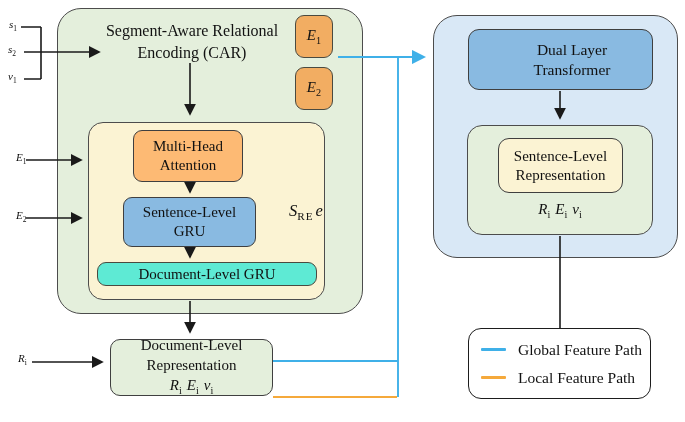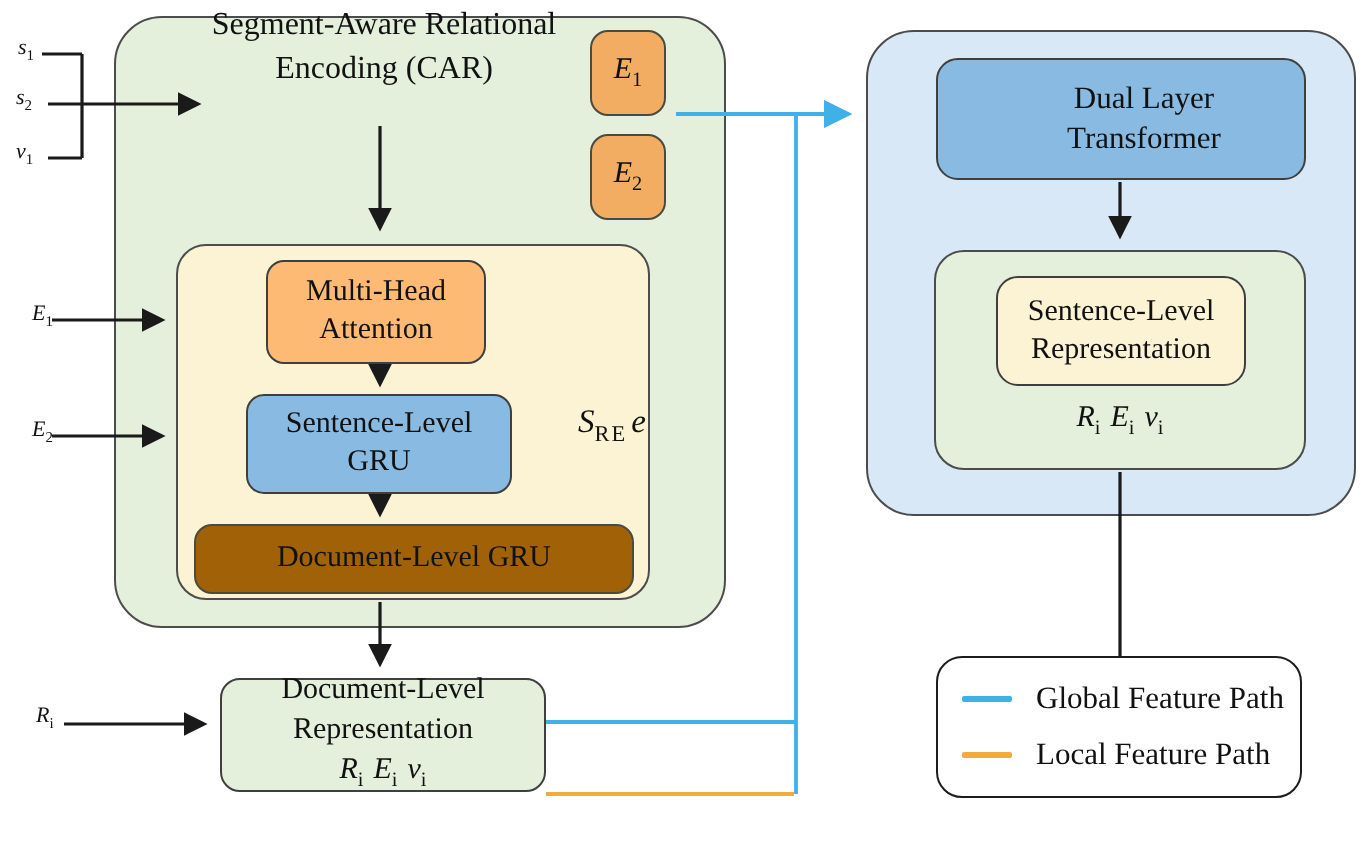--- a/index.html
+++ b/index.html
@@ -30,21 +30,21 @@
   .legend-swatch{width:25px;height:2.6px;border-radius:1px;flex:0 0 auto;}
   .legend-label{font-size:15.5px;}
 </style>
 </head>
 <body>
 
 <div id="canvas">
 
   <div class="panel big-round" style="left: 57px; top: 8px; width: 306px; height: 306px; background-color: rgb(228, 239, 220);"></div>
 
-  <div class="title" style="left:72px;top:2px;width:240px;">
+  <div class="title" style="left:72px;top:20px;width:240px;">
     <div>Segment-Aware Relational</div>
     <div>Encoding (CAR)</div>
   </div>
 
   <div class="box sm-round box-text" style="left: 295px; top: 15px; width: 38px; height: 43px; border-color: rgb(74, 74, 64); background-color: rgb(242, 173, 98);">
     <span class="math"><i>E</i><sub>1</sub></span>
   </div>
   <div class="box sm-round box-text" style="left: 295px; top: 67px; width: 38px; height: 43px; border-color: rgb(74, 74, 64); background-color: rgb(242, 173, 98);">
     <span class="math"><i>E</i><sub>2</sub></span>
   </div>
@@ -58,21 +58,21 @@
 
   <div class="box sm-round box-text" style="left: 123px; top: 197px; width: 133px; height: 50px; background-color: rgb(137, 186, 225);">
     <div>Sentence-Level</div>
     <div>GRU</div>
   </div>
 
   <div class="abs math" style="left:264px;top:201px;font-size:16.5px;margin-left:25px;">
     <i>S</i><sub style="letter-spacing:1px;">RE</sub><i style="margin-left:2px;">e</i>
   </div>
 
-  <div class="box sm-round box-text" style="left: 97px; top: 262px; width: 220px; height: 35px; border-color: rgb(74, 74, 64); background-color: #a16207;">
+  <div class="box sm-round box-text" style="left: 97px; top: 262px; width: 220px; height: 24px; border-color: rgb(74, 74, 64); background-color: #5eead4;">
     <div>Document-Level GRU</div>
   </div>
 
   <div class="box sm-round box-text" style="left: 110px; top: 339px; width: 163px; height: 57px; border-radius: 10px; line-height: 20px; background-color: rgb(228, 239, 220);">
     <div>Document-Level</div>
     <div>Representation</div>
     <div class="math">
       <span class="tok"><i>R</i><sub>i</sub></span><span class="tok"><i>E</i><sub>i</sub></span><span class="tok"><i>v</i><sub>i</sub></span>
     </div>
   </div>

